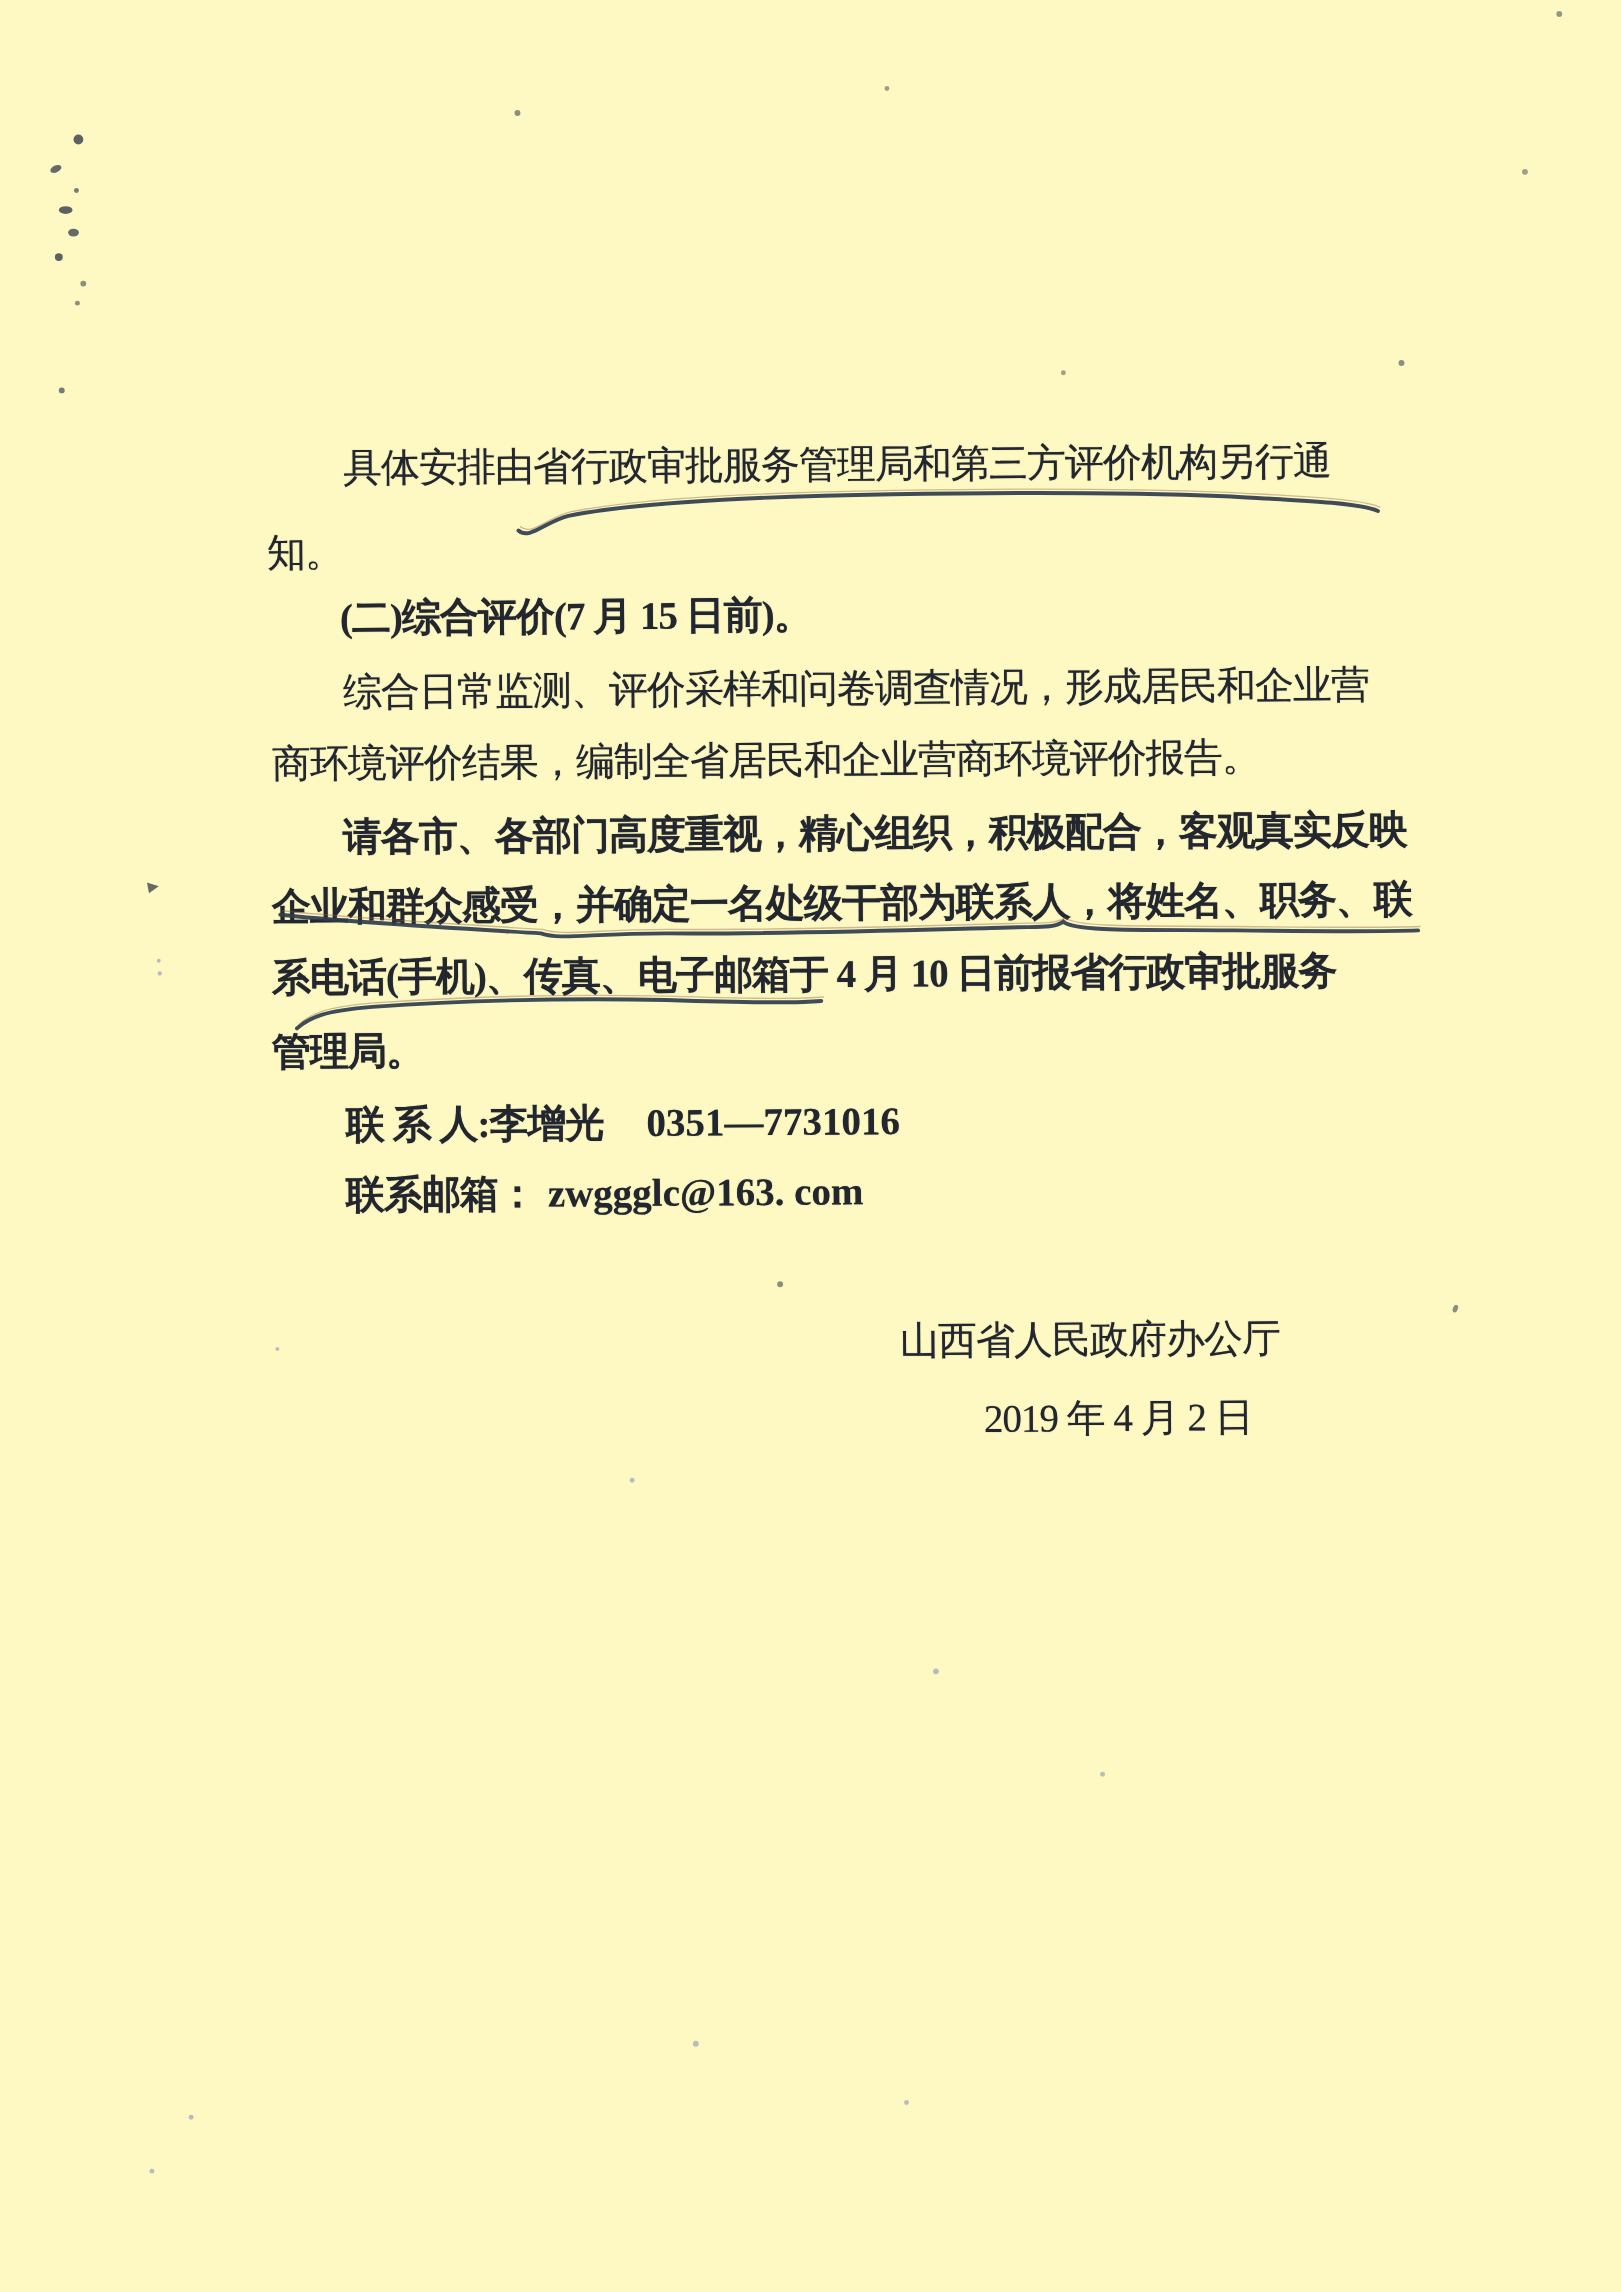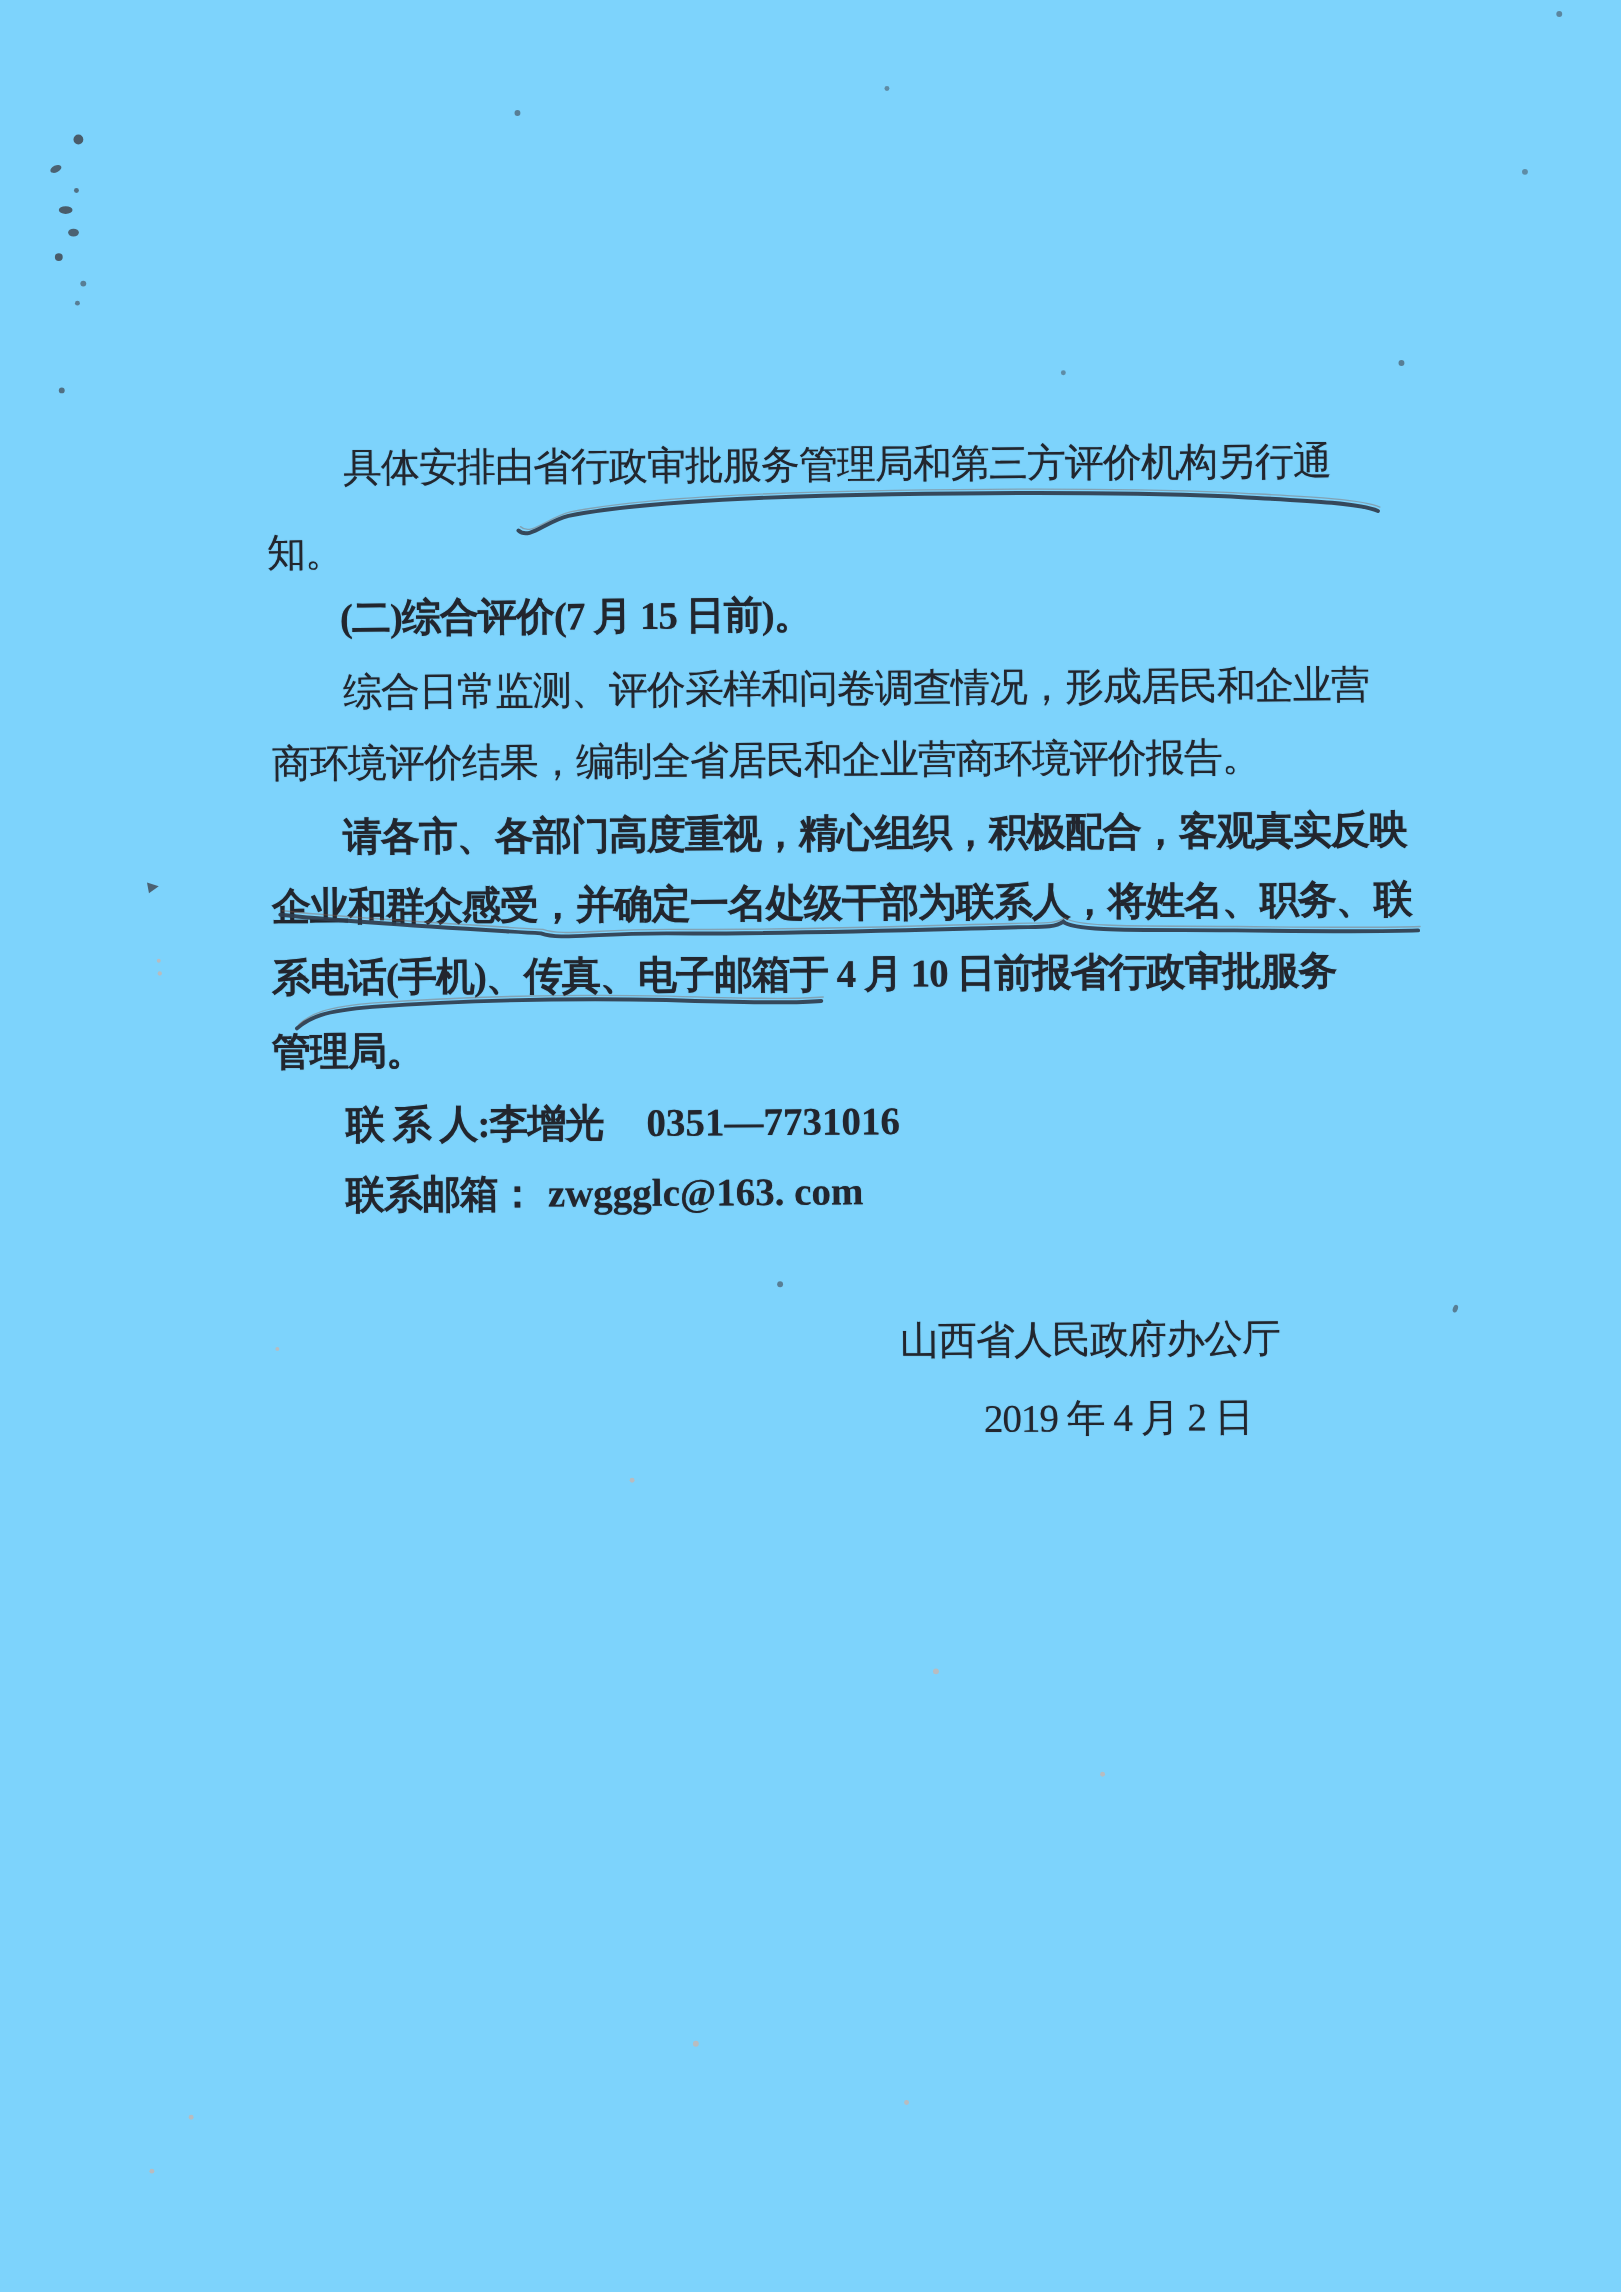--- a/index.html
+++ b/index.html
@@ -1,20 +1,20 @@
 <!DOCTYPE html>
 <html><head>
 <meta charset="utf-8">
 <style>
   html, body { margin: 0; padding: 0; background: #ffffff; }
   .page {
     position: relative;
     width: 1621px;
     height: 2293px;
-    background: #7dd3fc;
+    background: #fef9c3;
     overflow: hidden;
     font-family: "Liberation Serif", "DejaVu Serif", serif;
   }
   .line {
     position: absolute;
     white-space: nowrap;
     color: #22262e;
     font-size: 39px;
     letter-spacing: -1px;
     transform: rotate(-0.4deg);

